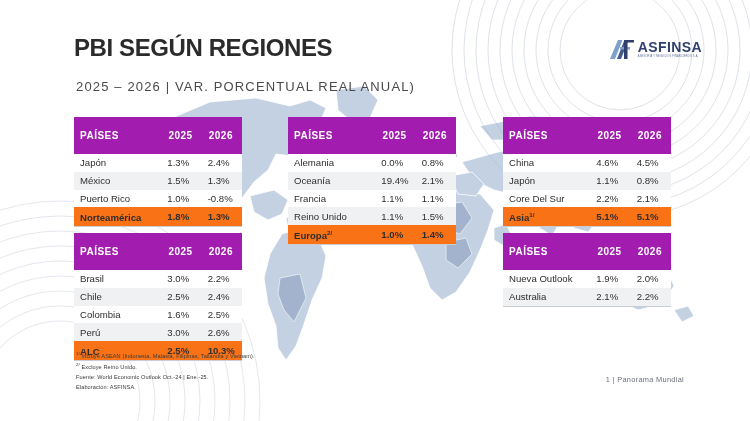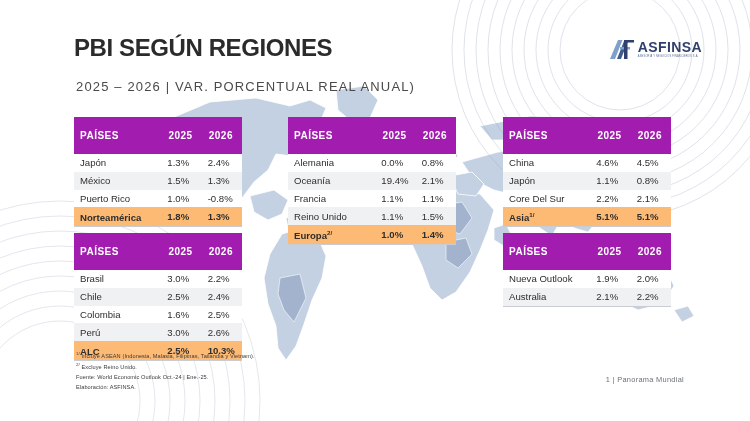--- a/index.html
+++ b/index.html
@@ -73,21 +73,21 @@
   }
   thead th.num{text-align:right;padding-right:9px;}
   tbody td{
     padding:3.4px 6px;color:#2e2e2e;
     font-size:9.6px;white-space:nowrap;
     border:none;
   }
   tbody td.num{padding-right:9px;}
   tbody tr:nth-child(odd){background:#ffffff;}
   tbody tr:nth-child(even){background:#f0f1f3;}
-  tbody tr.total td{font-weight:bold;background:#fdba74;}
+  tbody tr.total td{font-weight:bold;background:#f97316;}
   .tbl .rule{
     height:1px;background:#c9ccd2;margin-top:0;
   }
   sup{font-size:6.2px;vertical-align:super;font-weight:bold;}
 
   
   .c-name{width:52%;}
   .c-y1{width:24%;}
   .c-y2{width:24%;}
 

